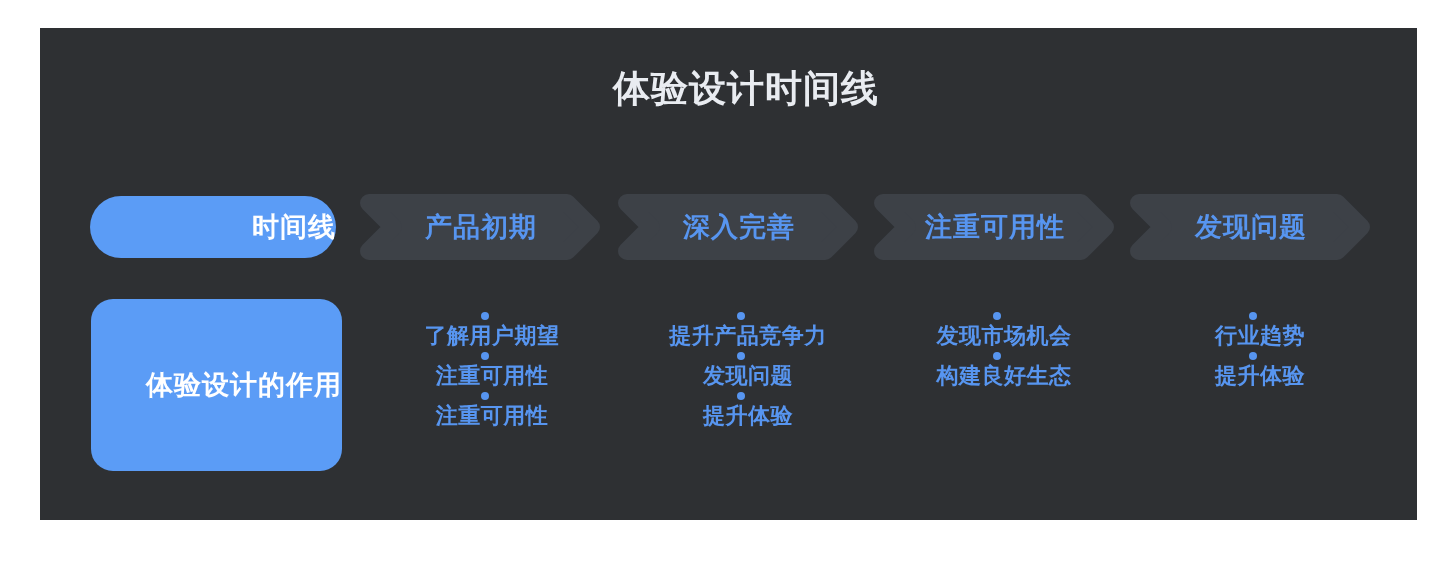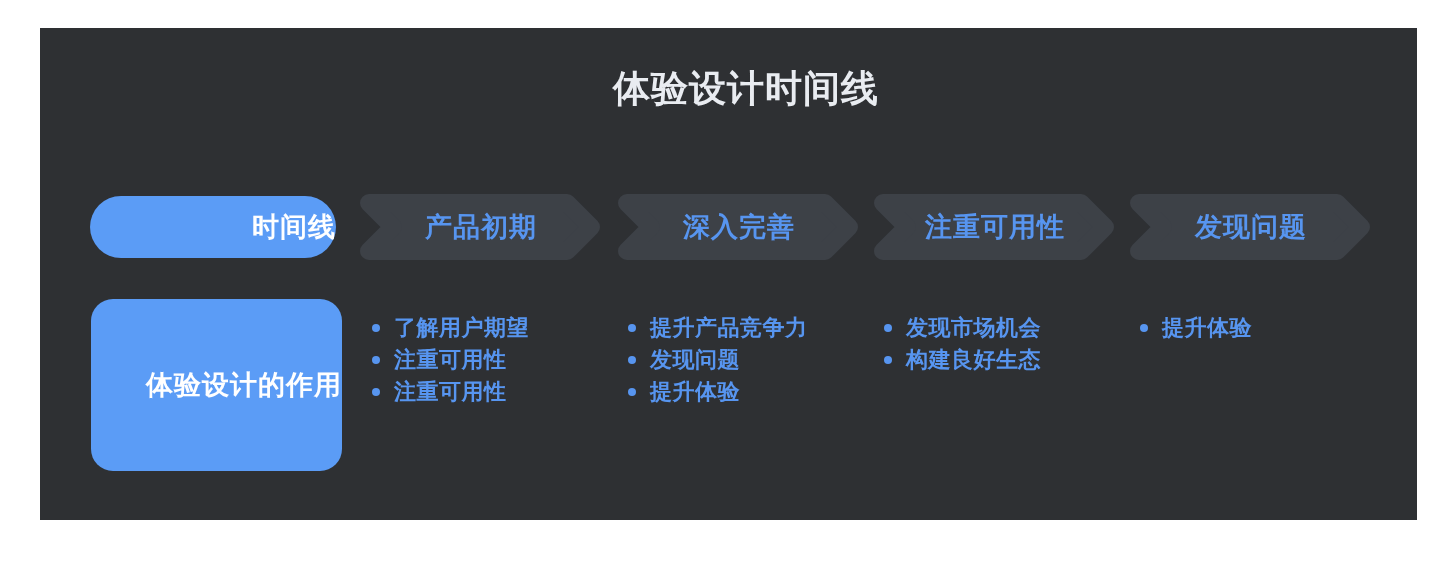--- a/index.html
+++ b/index.html
@@ -78,20 +78,21 @@
     width: 240px;
   }
   .bullet-item {
     display: flex;
     align-items: center;
     line-height: 32px;
     font-size: 22px;
     font-weight: 700;
     color: var(--text-blue);
     letter-spacing: 0.5px;
+    flex-direction: column;
   }
   .bullet-dot {
     flex: none;
     width: 8px; height: 8px;
     border-radius: 50%;
     background: var(--text-blue);
     margin-right: 14px;
   }
   
   .pos-c1 { left: 320px; }
@@ -183,17 +184,21 @@
     </div>
     <div class="bullet-item">
       <span class="bullet-dot"></span>
       <span>构建良好生态</span>
     </div>
   </div>
 
   <div class="stage-list list-c4">
     <div class="bullet-item">
       <span class="bullet-dot"></span>
+      <span>行业趋势</span>
+    </div>
+    <div class="bullet-item">
+      <span class="bullet-dot"></span>
       <span>提升体验</span>
     </div>
   </div>
 
 </div>
 
 </body></html>

